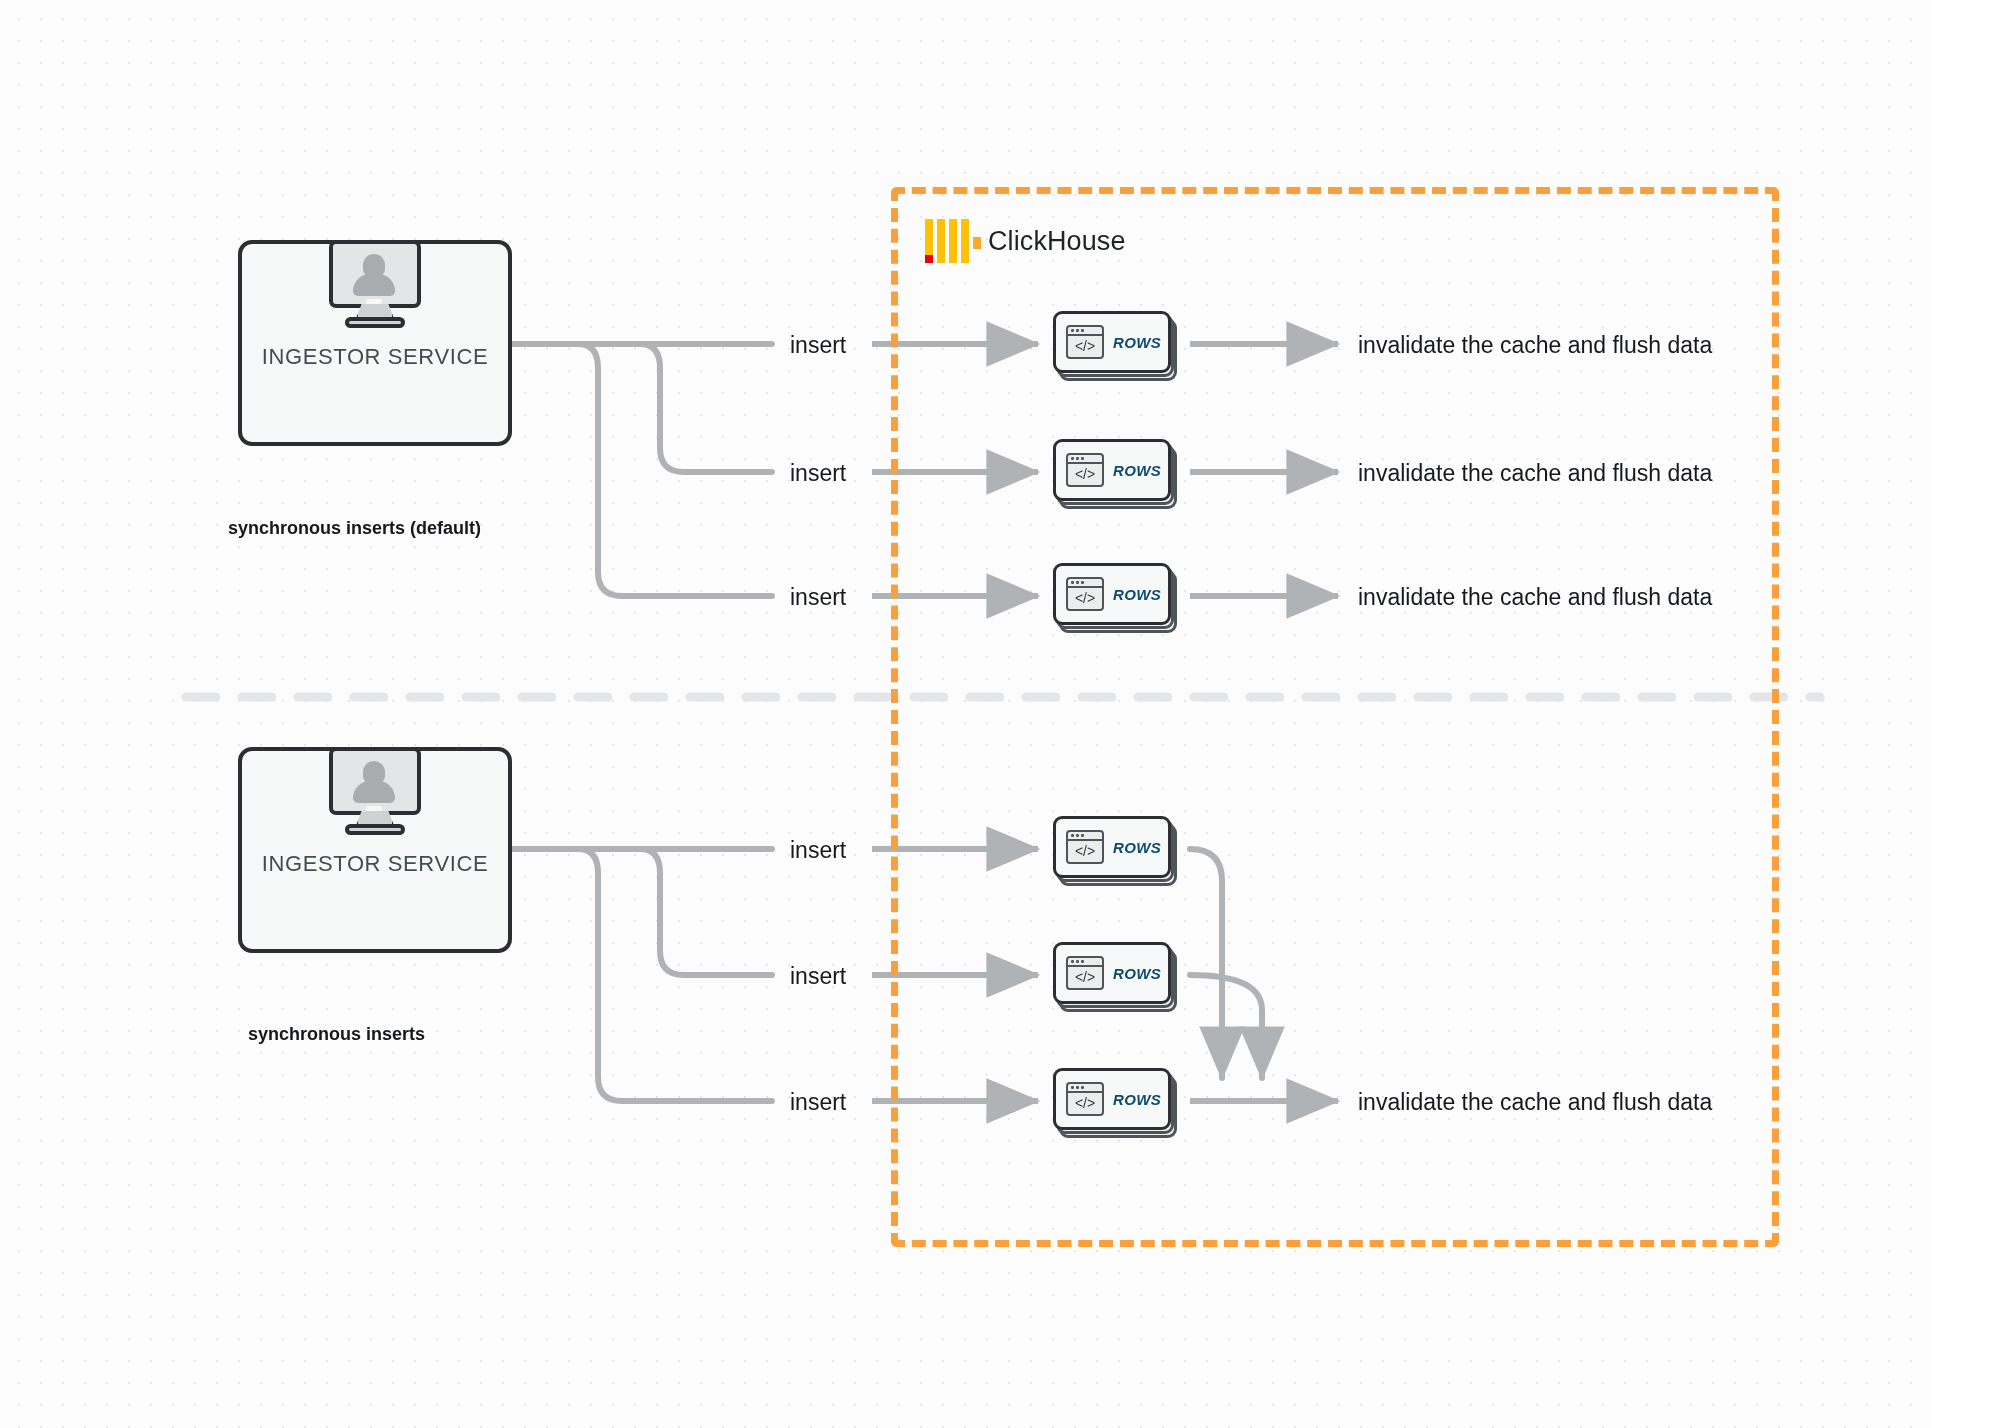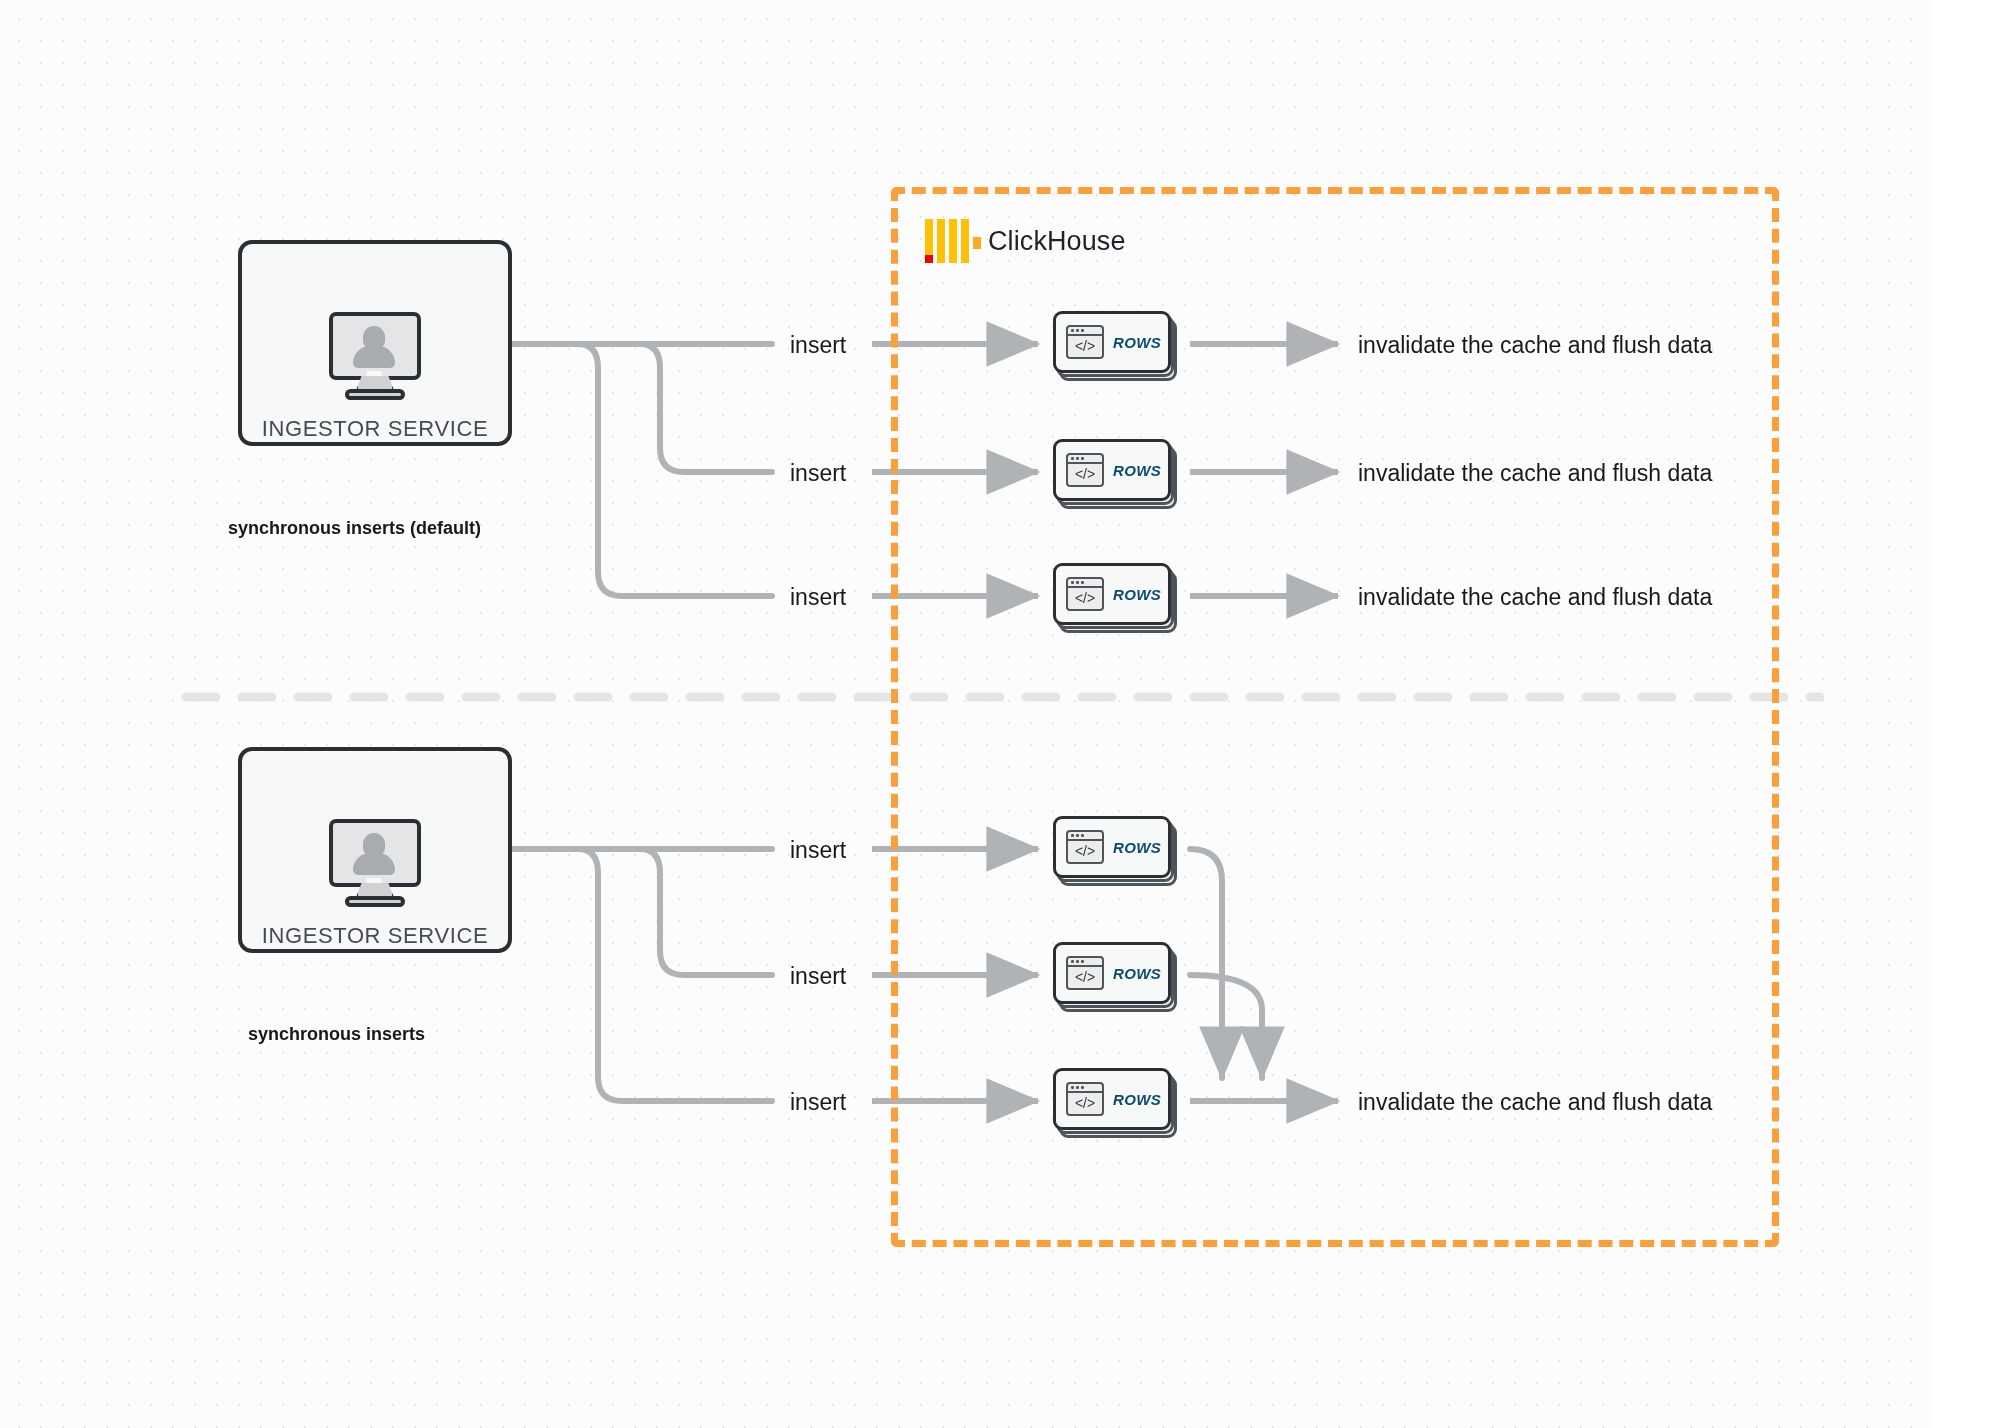--- a/index.html
+++ b/index.html
@@ -91,21 +91,21 @@
     position: absolute;
     width: 274px;
     height: 206px;
     background: #f7f8f8;
     border: 4px solid #2b2f33;
     border-radius: 14px;
     box-sizing: border-box;
     display: flex;
     flex-direction: column;
     align-items: center;
-    justify-content: flex-end;
+    justify-content: flex-start;
   }
   .ingestor.sync  { left: 238px; top: 240px; }
   .ingestor.async { left: 238px; top: 747px; }
 
   .monitor-icon {
     position: relative;
     width: 100px;
     height: 88px;
     margin-top: -4px;
   }

